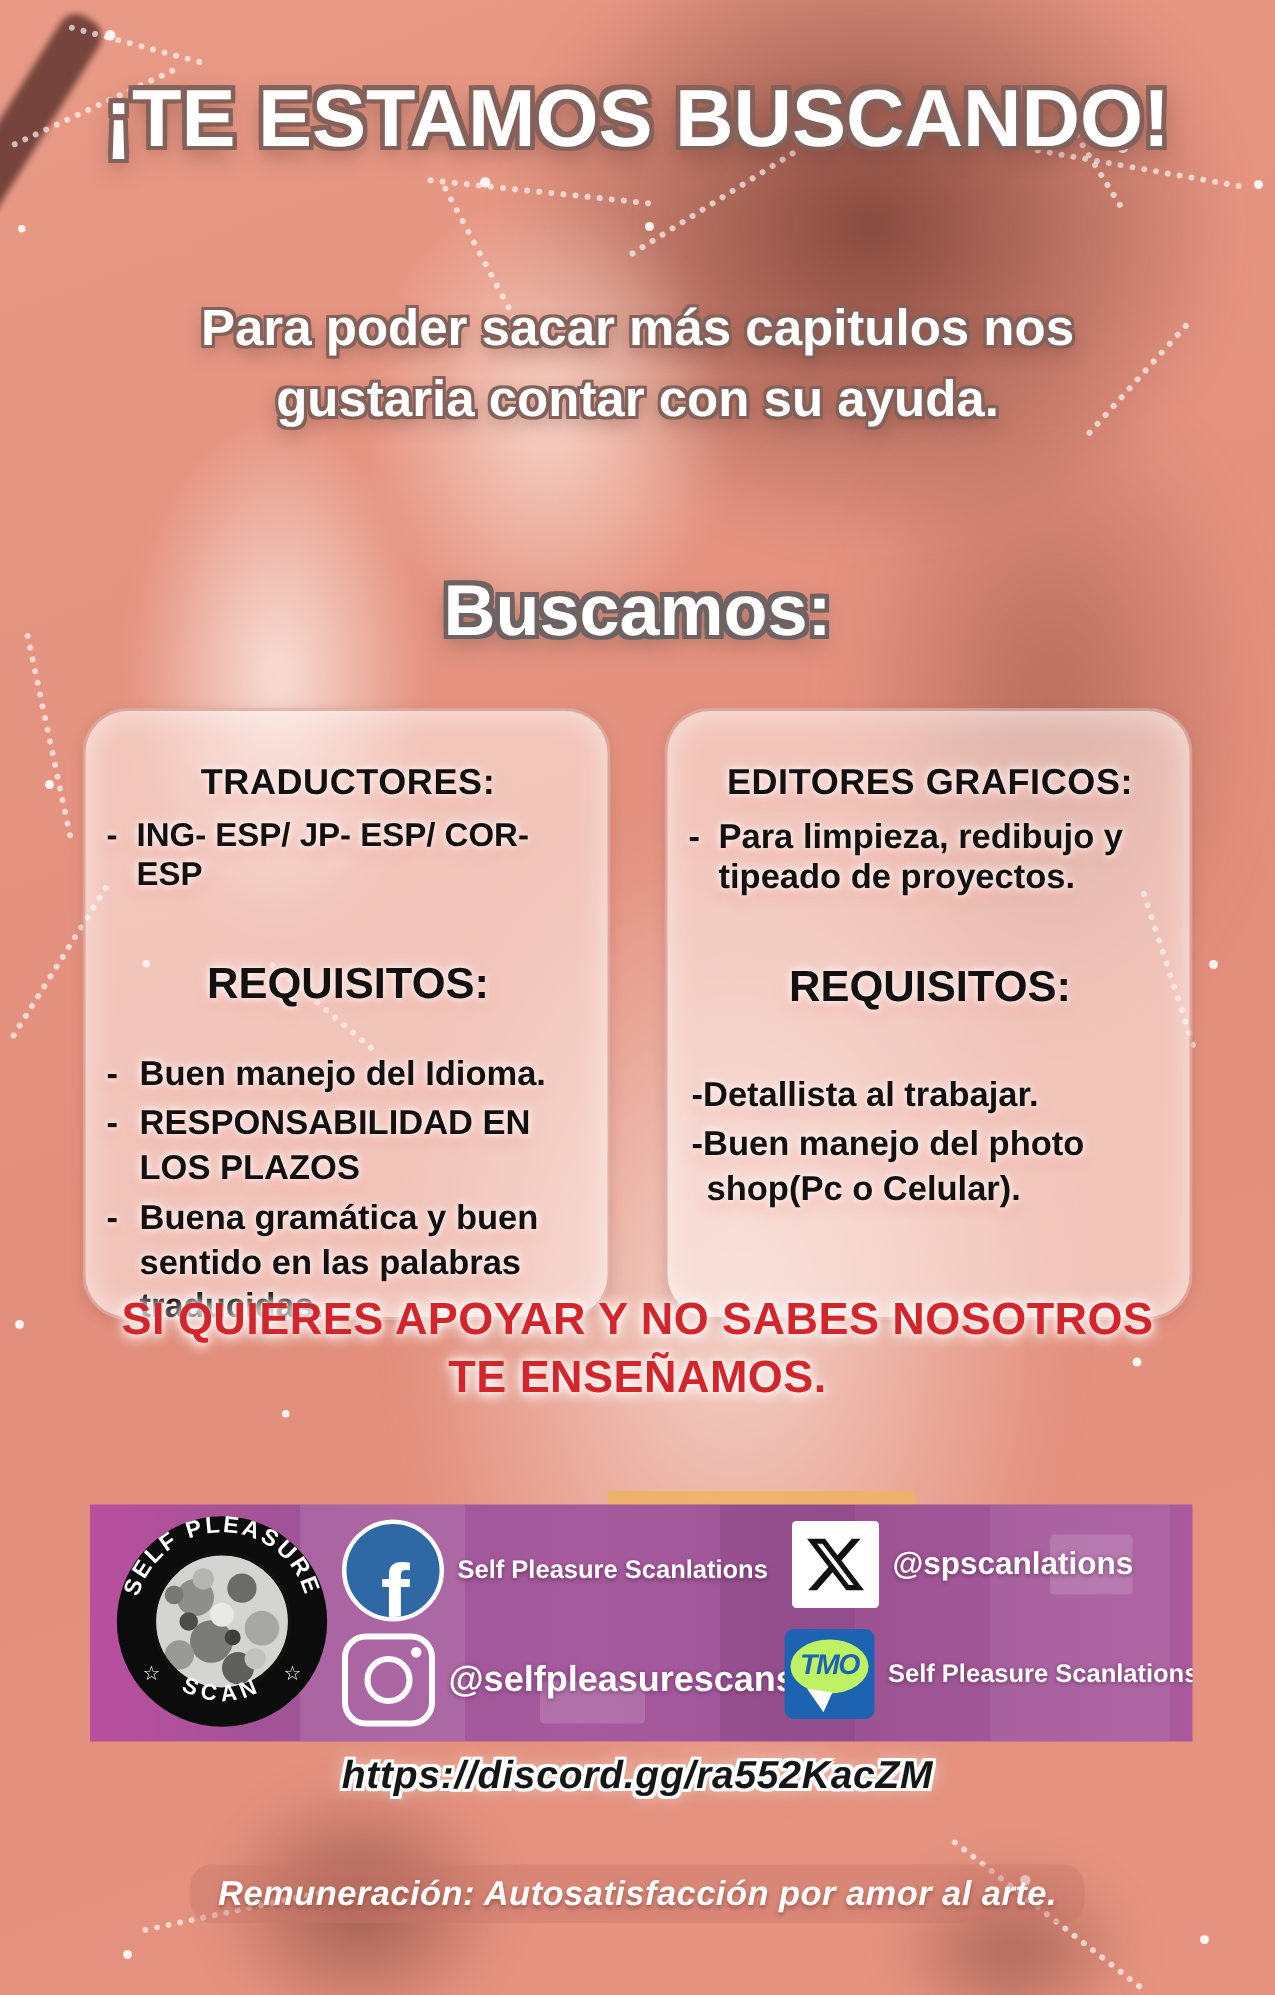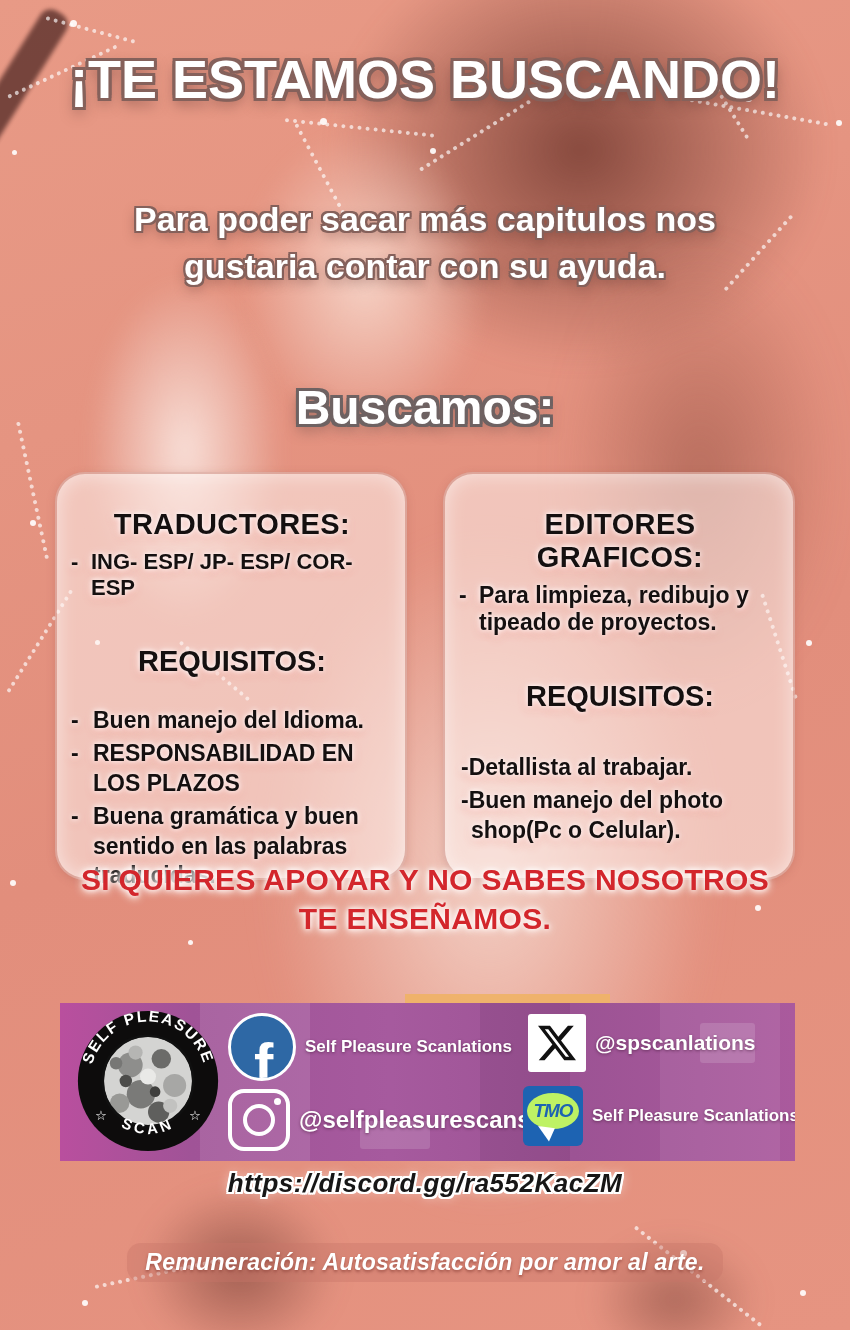--- a/index.html
+++ b/index.html
@@ -32,21 +32,21 @@
   h2.buscamos{position:absolute;top:380px;left:0;width:100%;margin:0;text-align:center;
     font-size:48px;font-weight:800;color:#fff;
     text-shadow:3px 3px 0 #6e6262,-3px 3px 0 #6e6262,3px -3px 0 #6e6262,-3px -3px 0 #6e6262,
       0 3px 0 #6e6262,3px 0 0 #6e6262,0 -3px 0 #6e6262,-3px 0 0 #6e6262,0 6px 14px rgba(70,55,55,.5);}
   
   .boxes{position:absolute;top:472px;left:55px;width:740px;height:408px;display:flex;gap:36px;}
   .box{flex:1;background:rgba(253,241,237,.55);border:2px solid rgba(186,112,100,.38);
     border-radius:30px;box-shadow:inset 0 0 20px rgba(255,255,255,.55),0 2px 8px rgba(160,85,75,.25);
     padding:34px 12px 0 14px;color:#151010;box-sizing:border-box;}
   .glow{text-shadow:0 0 5px #fff,0 0 10px rgba(255,255,255,.95),0 3px 10px rgba(246,152,140,.95);}
-  .box h3{margin:0;text-align:center;font-size:29px;font-weight:800;letter-spacing:.4px;}
+  .box h3{margin:0;text-align:center;font-size:24px;font-weight:800;letter-spacing:.4px;}
   .box h4{margin:44px 0 0;text-align:center;font-size:29px;font-weight:700;}
   .brow{display:flex;margin-top:8px;font-size:22px;font-weight:800;}
   .brow .dash{flex:0 0 20px;}
   .req-list{list-style:none;margin:28px 0 0;padding:0;font-size:23px;font-weight:800;line-height:1.3;}
   .req-list li{display:flex;margin-bottom:3px;}
   .req-list .dash{flex:0 0 22px;}
   .req-list .txt{flex:1;}
   .desc-row{font-size:23px;}
   .req-plain{margin:40px 0 0;font-size:23px;font-weight:800;line-height:1.3;}
   .req-plain p{margin:0 0 3px;padding-left:12px;text-indent:-10px;}

